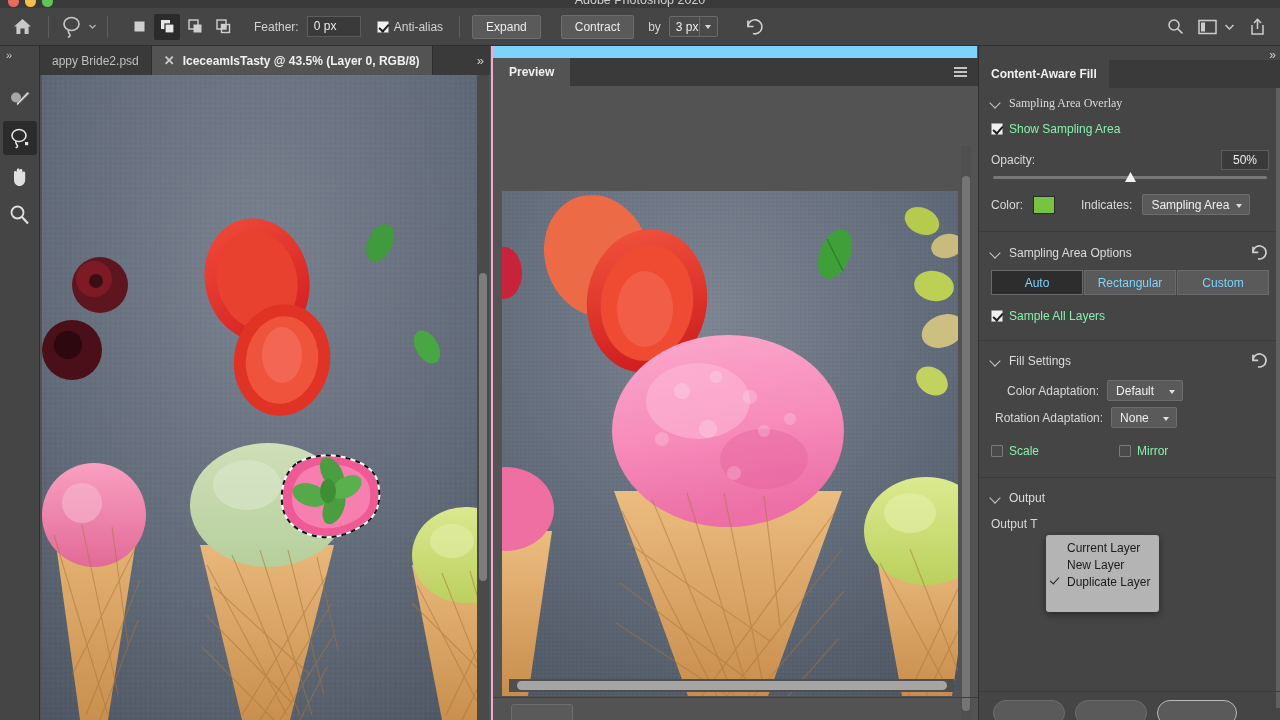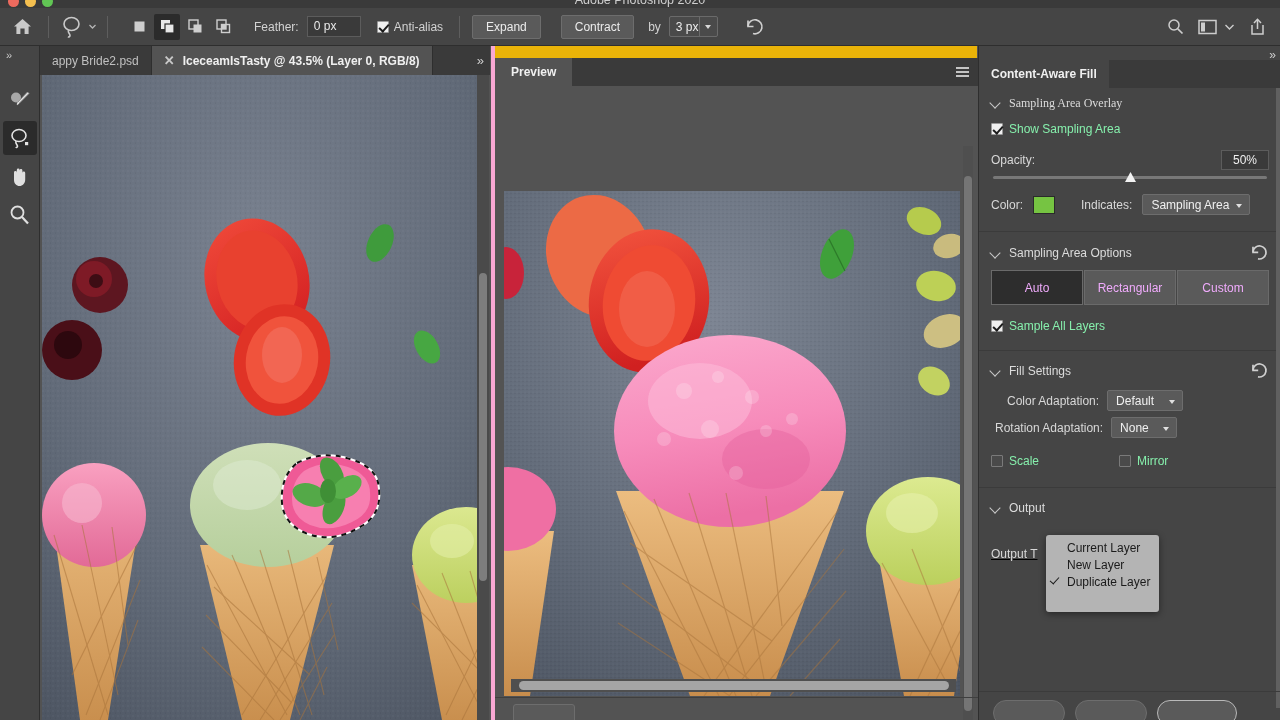--- a/index.html
+++ b/index.html
@@ -128,21 +128,21 @@
     background: #4a4a4a;
   }
   .vscroll-canvas .thumb {
     position: absolute; left: 2px; top: 198px; width: 8px; height: 308px;
     background: #7d7d7d; border-radius: 4px;
   }
 
   
   .preview-panel {
     position: absolute; left: 491px; top: 46px; width: 486px; height: 674px;
-    background: #eab308; border-left: 4px solid #f9a8d4; padding-left: 48px;
+    background: #7dd3fc; border-left: 2px solid #f9a8d4; padding-left: 48px;
   }
   .pv-tabrow {
     position: absolute; left: 0; top: 12px; width: 486px; height: 28px;
     background: #3a3a3a; display: flex; align-items: stretch;
   }
   .pv-tab {
     display: flex; align-items: center; padding: 0 16px;
     font-size: 12px; font-weight: bold; color: #f0f0f0; background: #535353;
   }
   .pv-menu {
@@ -238,22 +238,22 @@
     color: #f0f0f0; font-size: 12px; height: 21px; padding: 0 20px 0 8px;
     display: inline-flex; align-items: center; position: relative;
   }
   .sel2::after {
     content: ""; position: absolute; right: 7px; top: 9px;
     border-left: 3.5px solid transparent; border-right: 3.5px solid transparent;
     border-top: 4px solid #e0e0e0;
   }
   .segs { display: flex; padding: 0 12px; gap: 1px; }
   .seg {
-    flex: 1; height: 35px; display: flex; align-items: center; justify-content: center;
-    background: #5a5a5a; border: 1px solid #6a6a6a; color: #f0abfc; font-size: 12px;
+    flex: 1; height: 25px; display: flex; align-items: center; justify-content: center;
+    background: #5a5a5a; border: 1px solid #6a6a6a; color: #7dd3fc; font-size: 12px;
   }
   .seg.active { background: #2d2d2d; border-color: #6a6a6a; }
   .checkrow2 { display: flex; align-items: center; gap: 6px; padding: 0 12px; }
   .checkrow2 .lb { color: #86efac; font-size: 12px; }
 
   
   .popup {
     position: absolute; left: 1046px; top: 535px; width: 113px; height: 77px;
     background: #b4b4b4; border-radius: 3px;
     box-shadow: 0 2px 7px rgba(0,0,0,0.45);
@@ -763,21 +763,21 @@
         </span>
       </div>
 
       <div class="divider" style="margin-top:19px;"></div>
 
       <div class="section-hdr" style="margin-top:5px;">
         <span class="chev"></span>
         <span class="section-title">Output</span>
       </div>
 
-      <div class="row" style="margin-top:24px;text-decoration:underline;">
+      <div class="row" style="margin-top:4px;">
         <span class="rlabel">Output T</span>
       </div>
 
       <div class="bottom-div"></div>
       <div class="bottom-btns">
         <span class="bbtn b1"></span>
         <span class="bbtn b2"></span>
         <span class="bbtn b3"></span>
       </div>
     </div>

